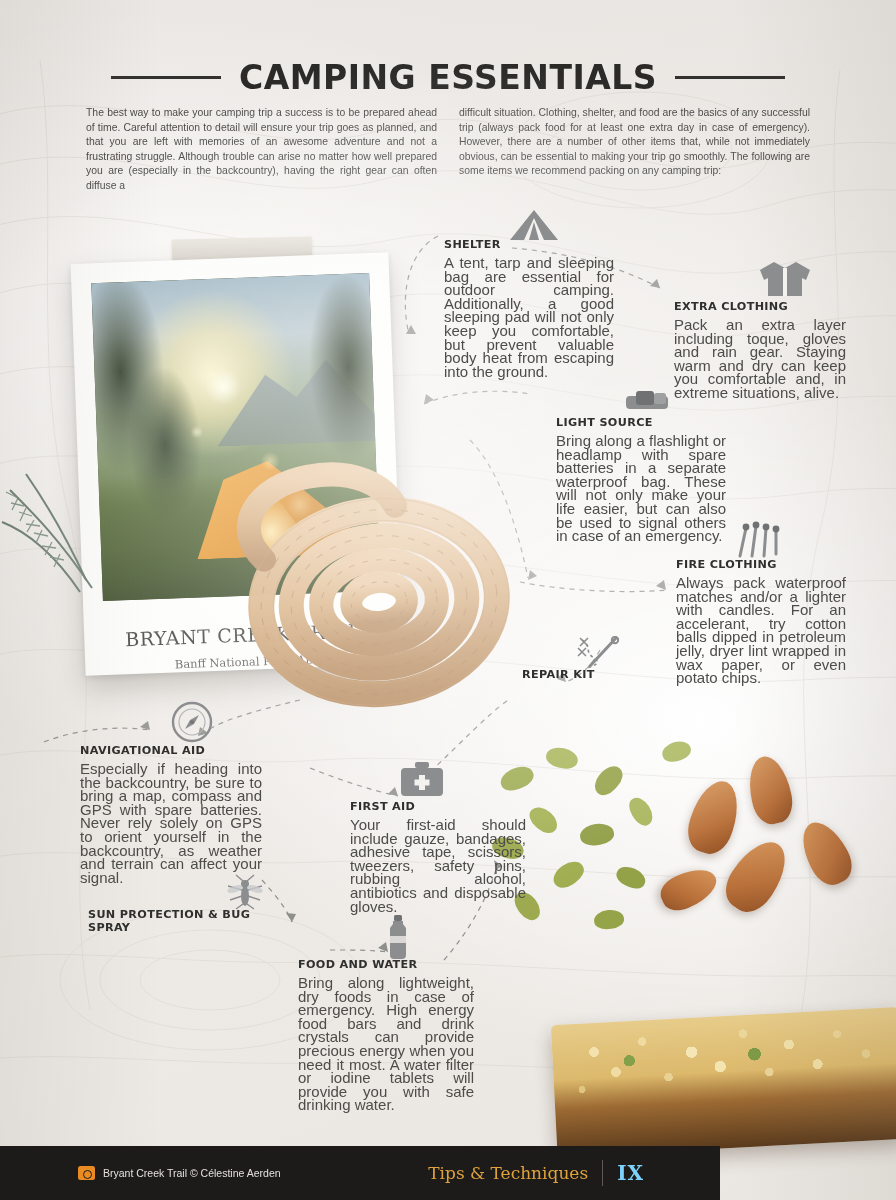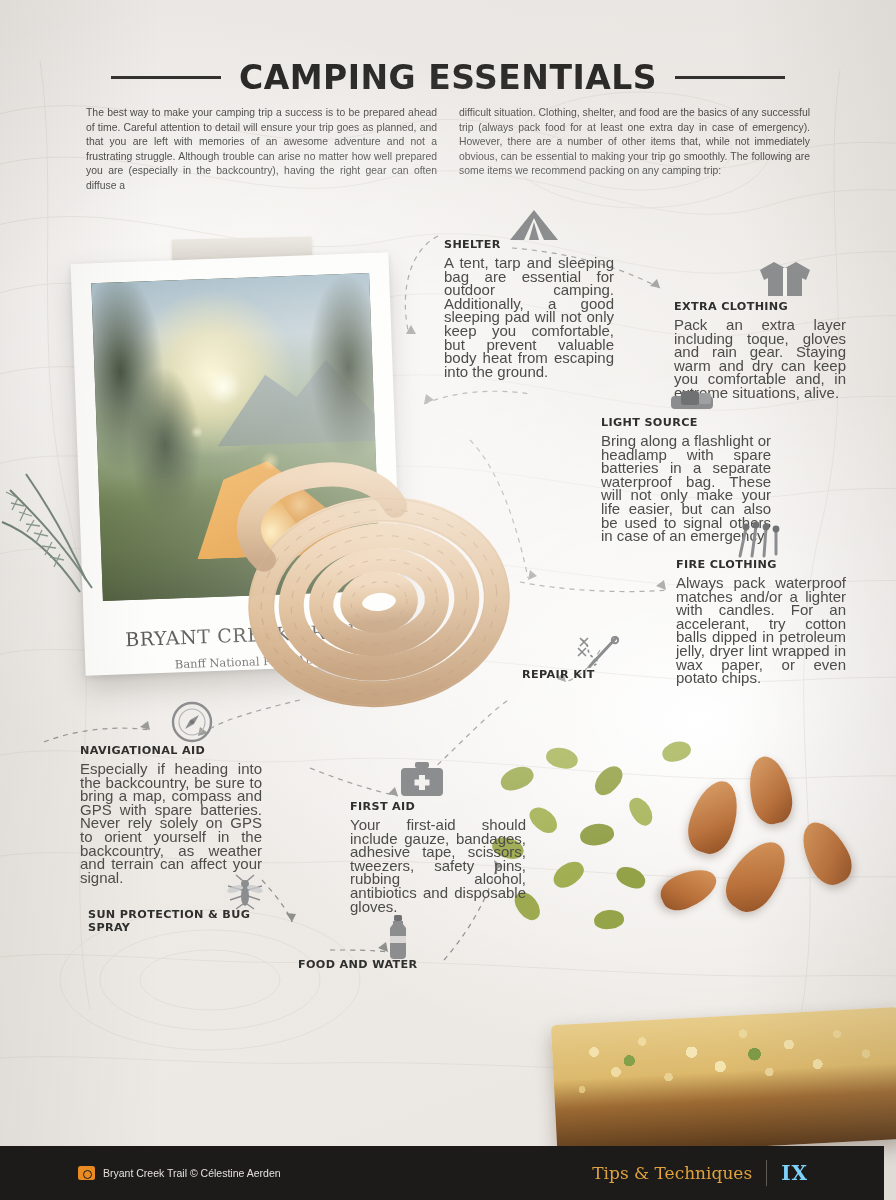--- a/index.html
+++ b/index.html
@@ -214,21 +214,21 @@
   .tip p {
     font-size: 15px;
     line-height: 13.6px;
     text-align: justify;
     color: #4c4c49;
   }
   .tip .icon { position: absolute; }
 
   
   .footer {
-    position: absolute; left: 0; bottom: 0; width: 884px; height: 54px;
+    position: absolute; left: 0; bottom: 0; width: 720px; height: 54px;
     background: #1c1b19;
     display: flex; align-items: center;
   }
   .footer .credit {
     display: flex; align-items: center; gap: 8px;
     margin-left: 78px;
     color: #e4e1dc;
     font-size: 10.5px;
   }
   .cam-badge {
@@ -437,21 +437,21 @@
   <div class="icon" style="left:82px; top:-42px;">
     <svg width="58" height="40" viewBox="0 0 58 40">
       <path d="M18,4 L29,10 L40,4 L54,12 L50,22 L46,20 L46,38 L12,38 L12,20 L8,22 L4,12 Z" fill="#8b8d8f"></path>
       <rect x="27" y="10" width="4" height="28" fill="#f4f2ef"></rect>
     </svg>
   </div>
   <h3>EXTRA CLOTHING</h3>
   <p>Pack an extra layer including toque, gloves and rain gear. Staying warm and dry can keep you comfortable and, in extreme situations, alive.</p>
 </div>
 
-<div class="tip" style="left:556px; top:416px; width:170px;margin-left:45px;">
+<div class="tip" style="left:556px; top:416px; width:170px;">
   <div class="icon" style="left:66px; top:-28px;">
     <svg width="50" height="30" viewBox="0 0 50 30">
       <rect x="4" y="8" width="42" height="13" rx="4" fill="#8b8d8f"></rect>
       <rect x="14" y="3" width="18" height="14" rx="3" fill="#6f7173"></rect>
       <rect x="32" y="5" width="12" height="11" rx="2.5" fill="#9ea0a2"></rect>
     </svg>
   </div>
   <h3>LIGHT SOURCE</h3>
   <p>Bring along a flashlight or headlamp with spare batteries in a separate waterproof bag. These will not only make your life easier, but can also be used to signal others in case of an emergency.</p>
 </div>
@@ -538,20 +538,21 @@
 
 <div class="tip" style="left:298px; top:958px; width:176px;">
   <div class="icon" style="left:84px; top:-44px;">
     <svg width="32" height="46" viewBox="0 0 32 46">
       <rect x="12" y="1" width="8" height="6" rx="1.5" fill="#6f7173"></rect>
       <path d="M11,7 h10 v3 l3,4 v27 a4,4 0 0 1 -4,4 h-8 a4,4 0 0 1 -4,-4 v-27 l3,-4 z" fill="#8b8d8f"></path>
       <rect x="8" y="22" width="16" height="7" fill="#f4f2ef" opacity=".75"></rect>
     </svg>
   </div>
   <h3>FOOD AND WATER</h3>
+  <p>Bring along lightweight, dry foods in case of emergency. High energy food bars and drink crystals can provide precious energy when you need it most. A water filter or iodine tablets will provide you with safe drinking water.</p>
 </div>
 
 <div class="footer">
   <div class="credit">
     <span class="cam-badge"></span>
     <span>Bryant Creek Trail © Célestine Aerden</span>
   </div>
   <div class="right">
     <span class="tips">Tips &amp; Techniques</span>
     <span class="divider"></span>

